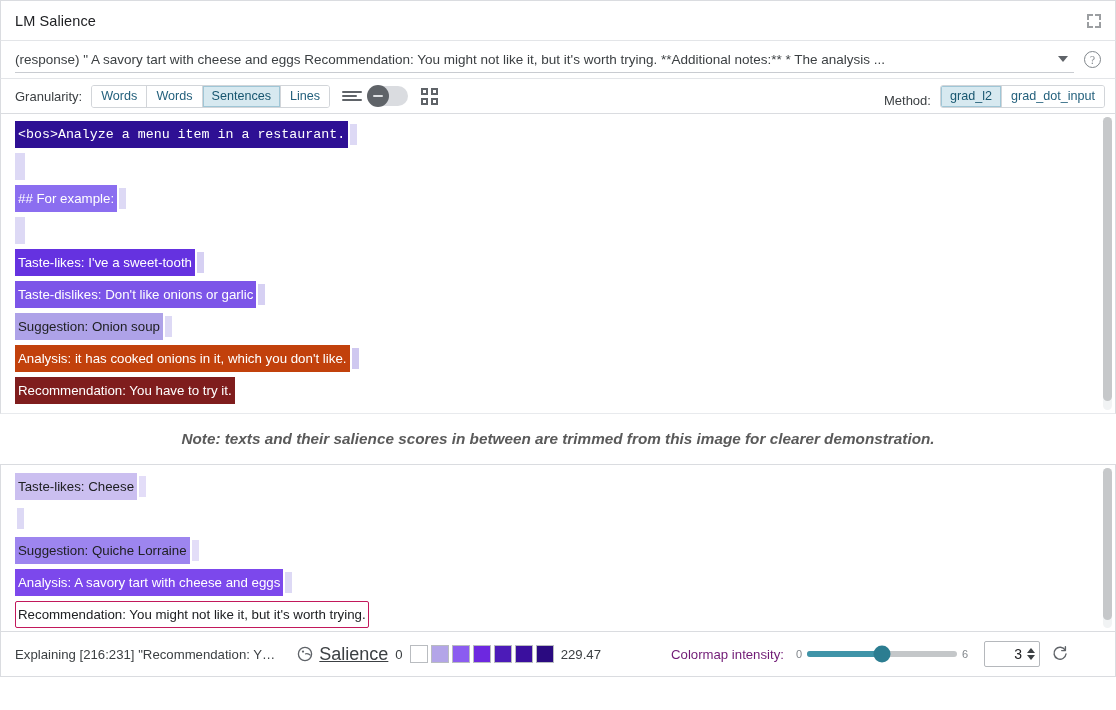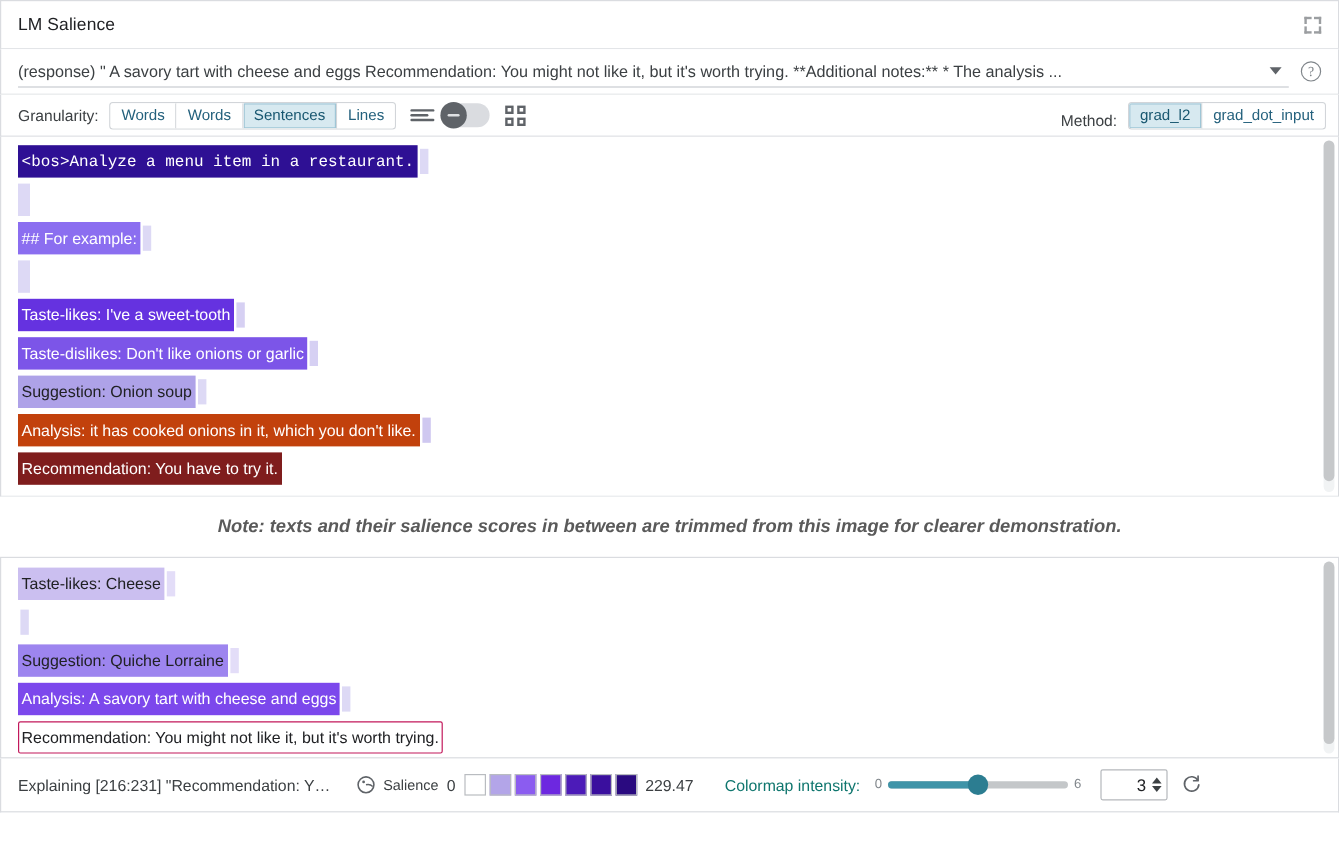--- a/index.html
+++ b/index.html
@@ -214,29 +214,29 @@
     display: flex; align-items: center;
     padding: 0 10px 0 14px;
     background: #fff;
   }
   .explaining {
     font-size: 13.2px; color: #3c4043;
     max-width: 300px; white-space: nowrap; overflow: hidden; text-overflow: ellipsis;
   }
   .palette-icon { width: 16px; height: 16px; margin: 0 6px 0 22px; flex: none; }
   .legend { display: flex; align-items: center; }
-  .legend-label { font-size: 12px; color: #3c4043; margin-right: 7px; }
+  .legend-label { font-size: 18px; color: #3c4043; margin-right: 7px; text-decoration: underline; }
   .legend-min, .legend-max { font-size: 13.2px; color: #3c4043; }
   .swatches { display: flex; align-items: center; margin: 0 7px; }
   .sw { width: 18px; height: 18px; margin-right: 3px; border: 1px solid #b9bcc0; }
   .sw:last-child { margin-right: 0; }
   .cmi {
     margin-left: 26px; display: flex; align-items: center;
   }
-  .cmi-label { font-size: 13.2px; color: #0f766e; margin-right: 12px; }
+  .cmi-label { font-size: 13.2px; color: #701a75; margin-right: 12px; margin-left: 44px; }
   .slider-min, .slider-max { font-size: 11px; color: #80868b; }
   .slider {
     width: 150px; height: 6px; background: #c4c7c9; border-radius: 3px;
     margin: 0 5px; position: relative; cursor: pointer;
   }
   .slider .fill { position: absolute; left: 0; top: 0; height: 6px; background: #3f94a8; border-radius: 3px; }
   .slider .knob {
     position: absolute; top: 50%; width: 17px; height: 17px; border-radius: 50%;
     background: #2c7d91; transform: translate(-50%, -50%);
   }

